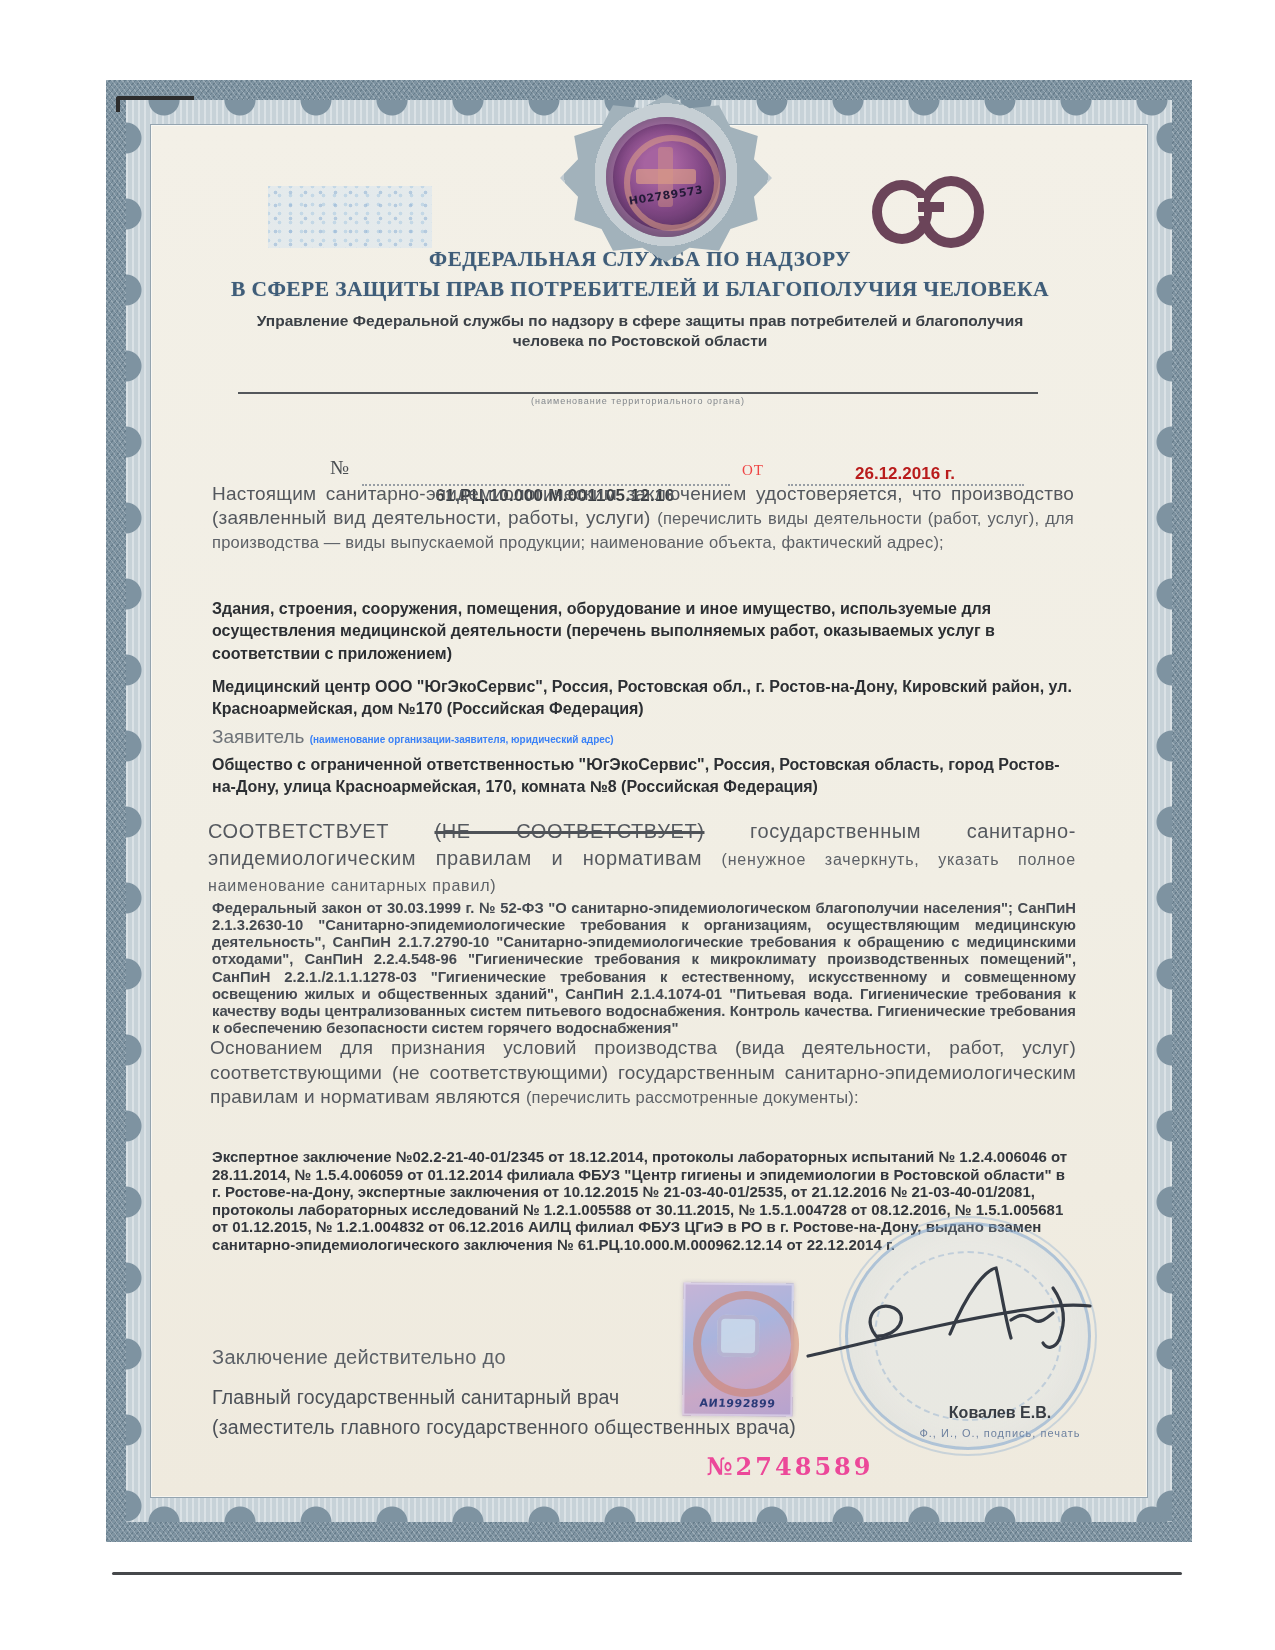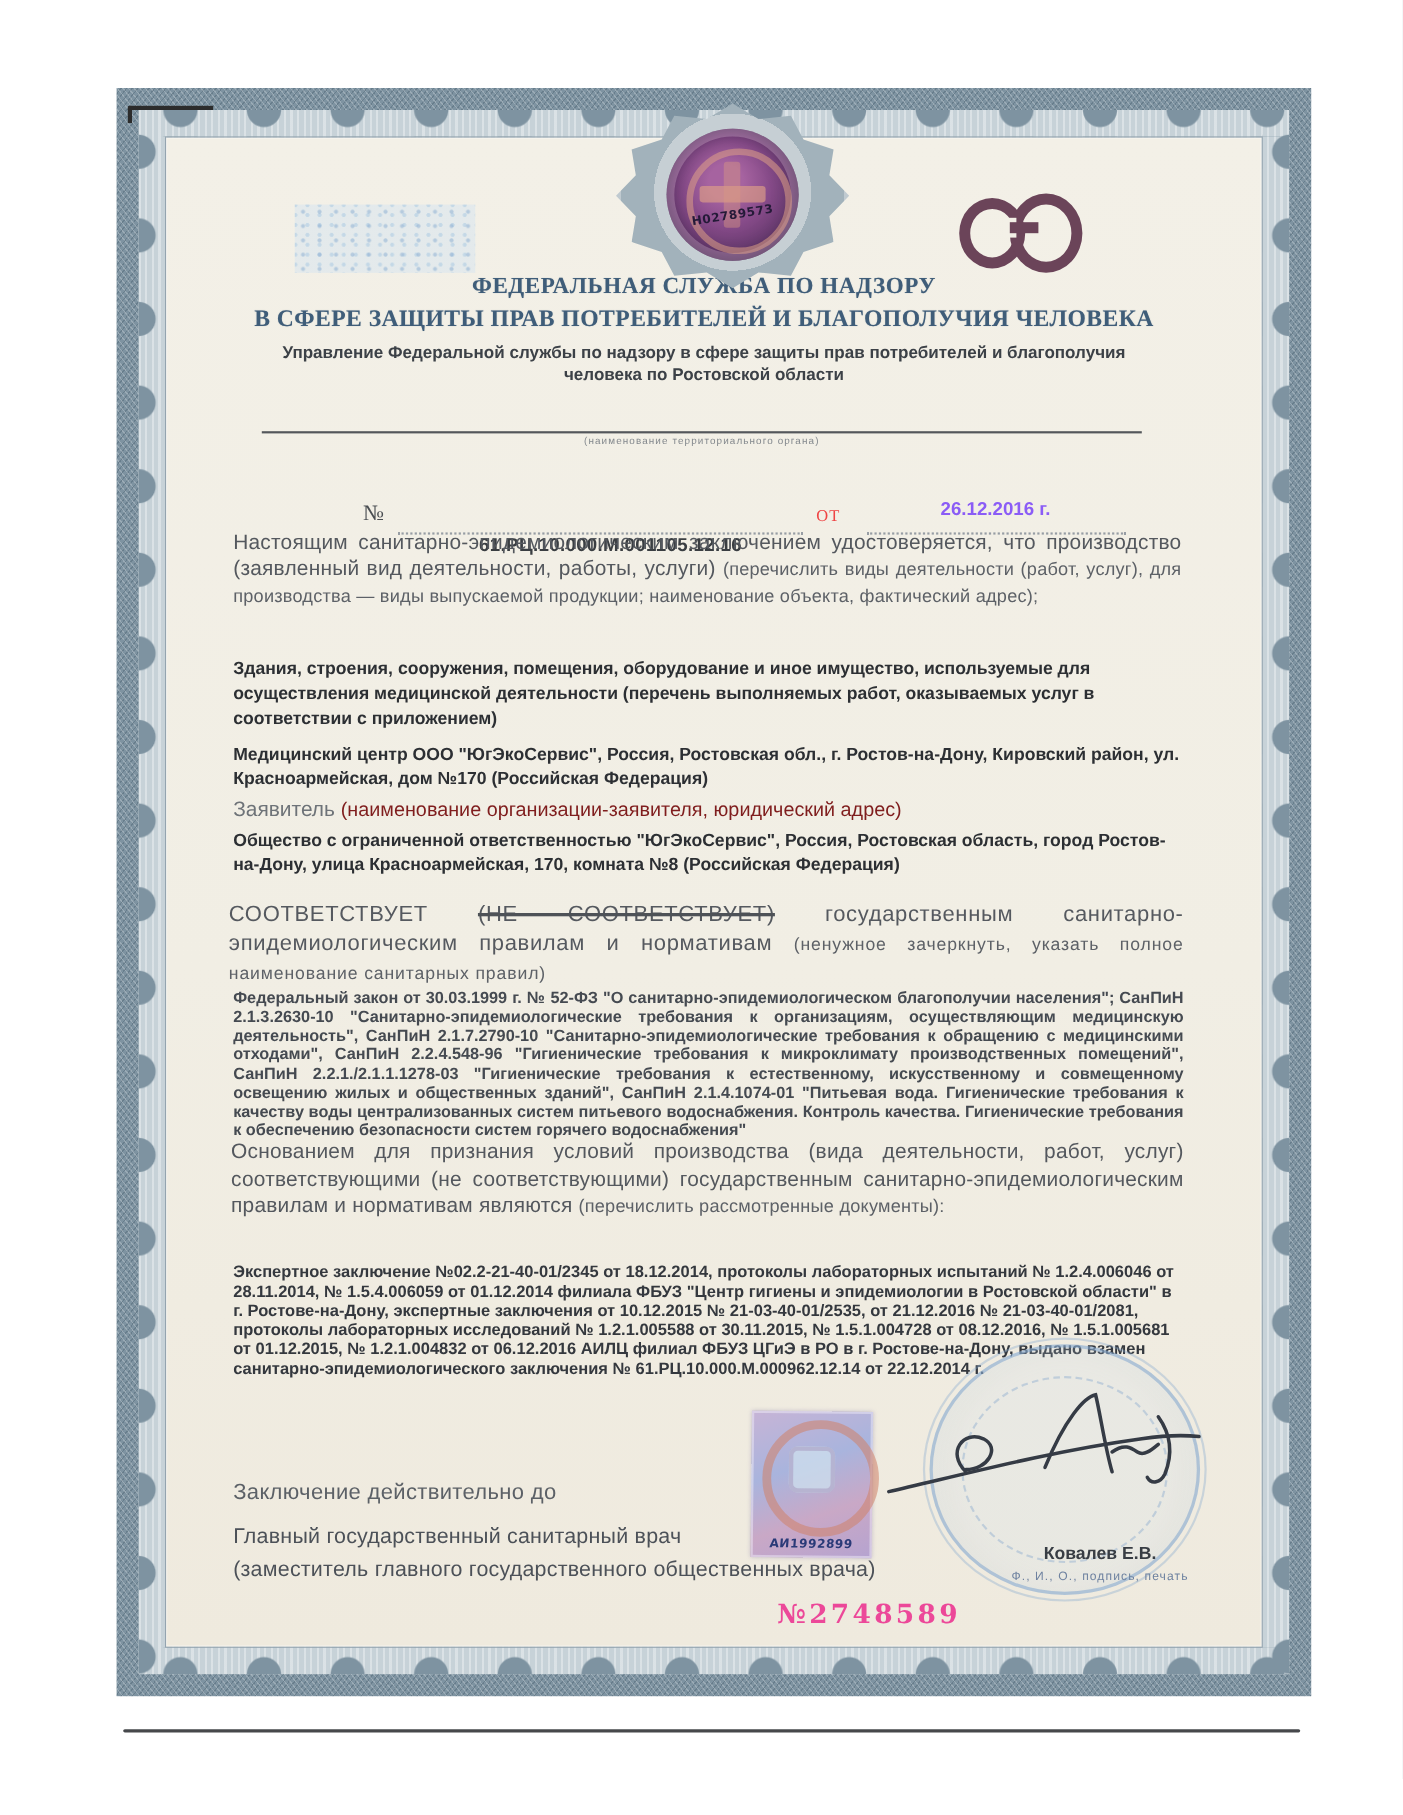--- a/index.html
+++ b/index.html
@@ -74,32 +74,32 @@
   .org-caption{left:238px;top:396px;width:800px;text-align:center;font:400 9px "Liberation Sans",sans-serif;
     color:#83888d;letter-spacing:1px;}
   .doc-title{left:170px;top:406px;width:940px;text-align:center;font:700 30px "Liberation Serif",serif;
     color:#4c6377;letter-spacing:.5px;text-shadow:0 0 1px rgba(76,99,119,.45);}
 
   .no-label{left:330px;top:456px;font:400 20px "Liberation Serif",serif;color:#4a4e52;}
   .no-value{left:385px;top:458px;width:340px;text-align:center;font:700 17px "Liberation Sans",sans-serif;
     color:#3a3e42;letter-spacing:.3px;margin-top:28px;}
   .no-line{left:362px;top:484px;width:368px;border-bottom:2px dotted #979da4;}
   .ot-label{left:742px;top:462px;font:400 15px "Liberation Serif",serif;color:#ef4444;letter-spacing:1px;}
-  .date-value{left:795px;top:453px;width:220px;text-align:center;font:700 17px "Liberation Sans",sans-serif;color:#8b5cf6;}
+  .date-value{left:795px;top:464px;width:220px;text-align:center;font:700 17px "Liberation Sans",sans-serif;color:#b91c1c;}
   .date-line{left:788px;top:484px;width:236px;border-bottom:2px dotted #979da4;}
 
   
   .intro{left:212px;top:482px;width:862px;text-align:justify;font:400 19px "Liberation Sans",sans-serif;
     color:#54585e;line-height:1.26;letter-spacing:.2px;}
   .intro .cap{font-size:16.5px;color:#5d6167;}
   .block-bold{left:212px;top:598px;width:862px;font:700 16px "Liberation Sans",sans-serif;
     color:#2c2f33;line-height:1.4;}
   .object-bold{top:676px;}
   .applicant-label{left:212px;top:726px;font:400 19px "Liberation Sans",sans-serif;color:#6e7378;}
-  .applicant-label .cap{font-size:18px;color:#7f1d1d;}
+  .applicant-label .cap{font-size:10px;color:#3b82f6;font-weight:bold;}
   .applicant-bold{top:754px;}
   .conforms{left:208px;top:818px;width:868px;text-align:justify;font:400 20px "Liberation Sans",sans-serif;
     color:#55595f;line-height:1.33;letter-spacing:.6px;}
   .conforms .strike{text-decoration:line-through;text-decoration-thickness:2.5px;text-decoration-color:#4e5257;}
   .conforms .cap{font-size:16px;letter-spacing:.8px;color:#5d6167;}
   .regs{left:212px;top:900px;width:864px;text-align:justify;font:700 14.8px "Liberation Sans",sans-serif;
     color:#454a51;line-height:1.16;letter-spacing:0;}
   .basis{left:210px;top:1036px;width:866px;text-align:justify;font:400 19px "Liberation Sans",sans-serif;
     color:#54585e;line-height:1.3;letter-spacing:.2px;}
   .basis .cap{font-size:16.5px;color:#5d6167;}

